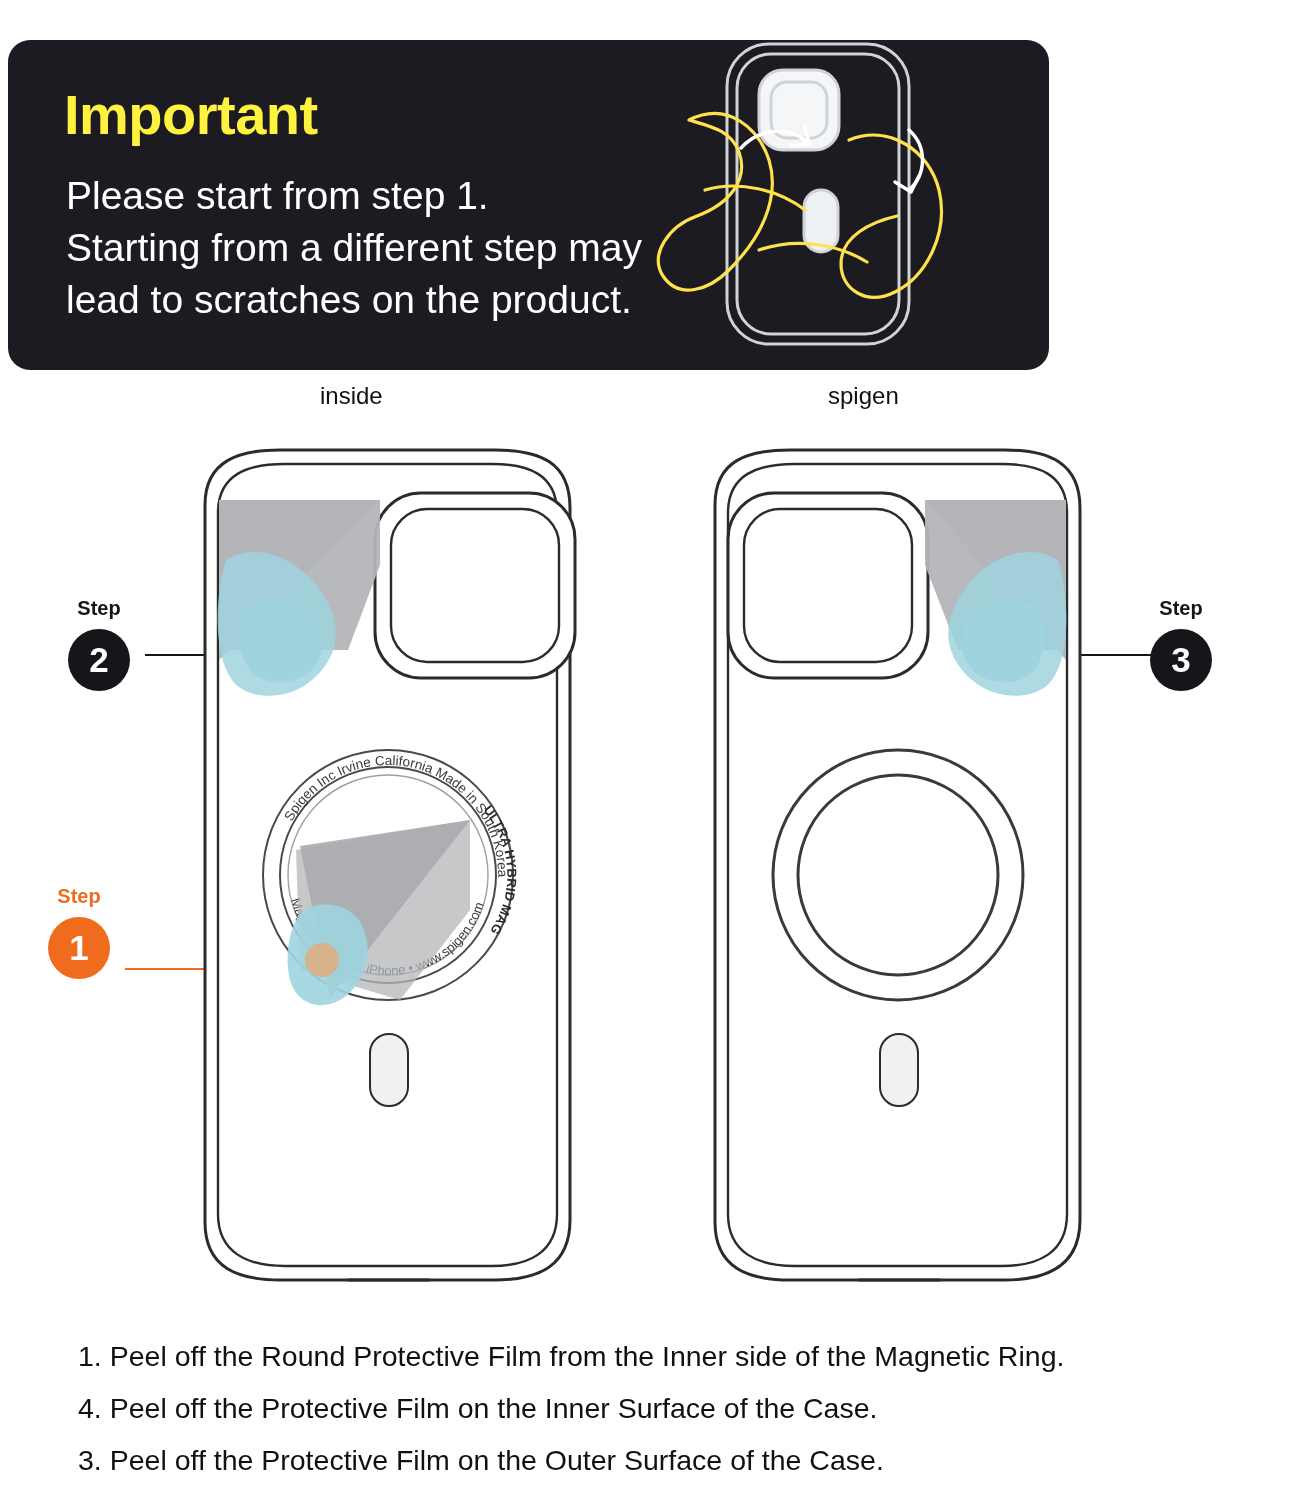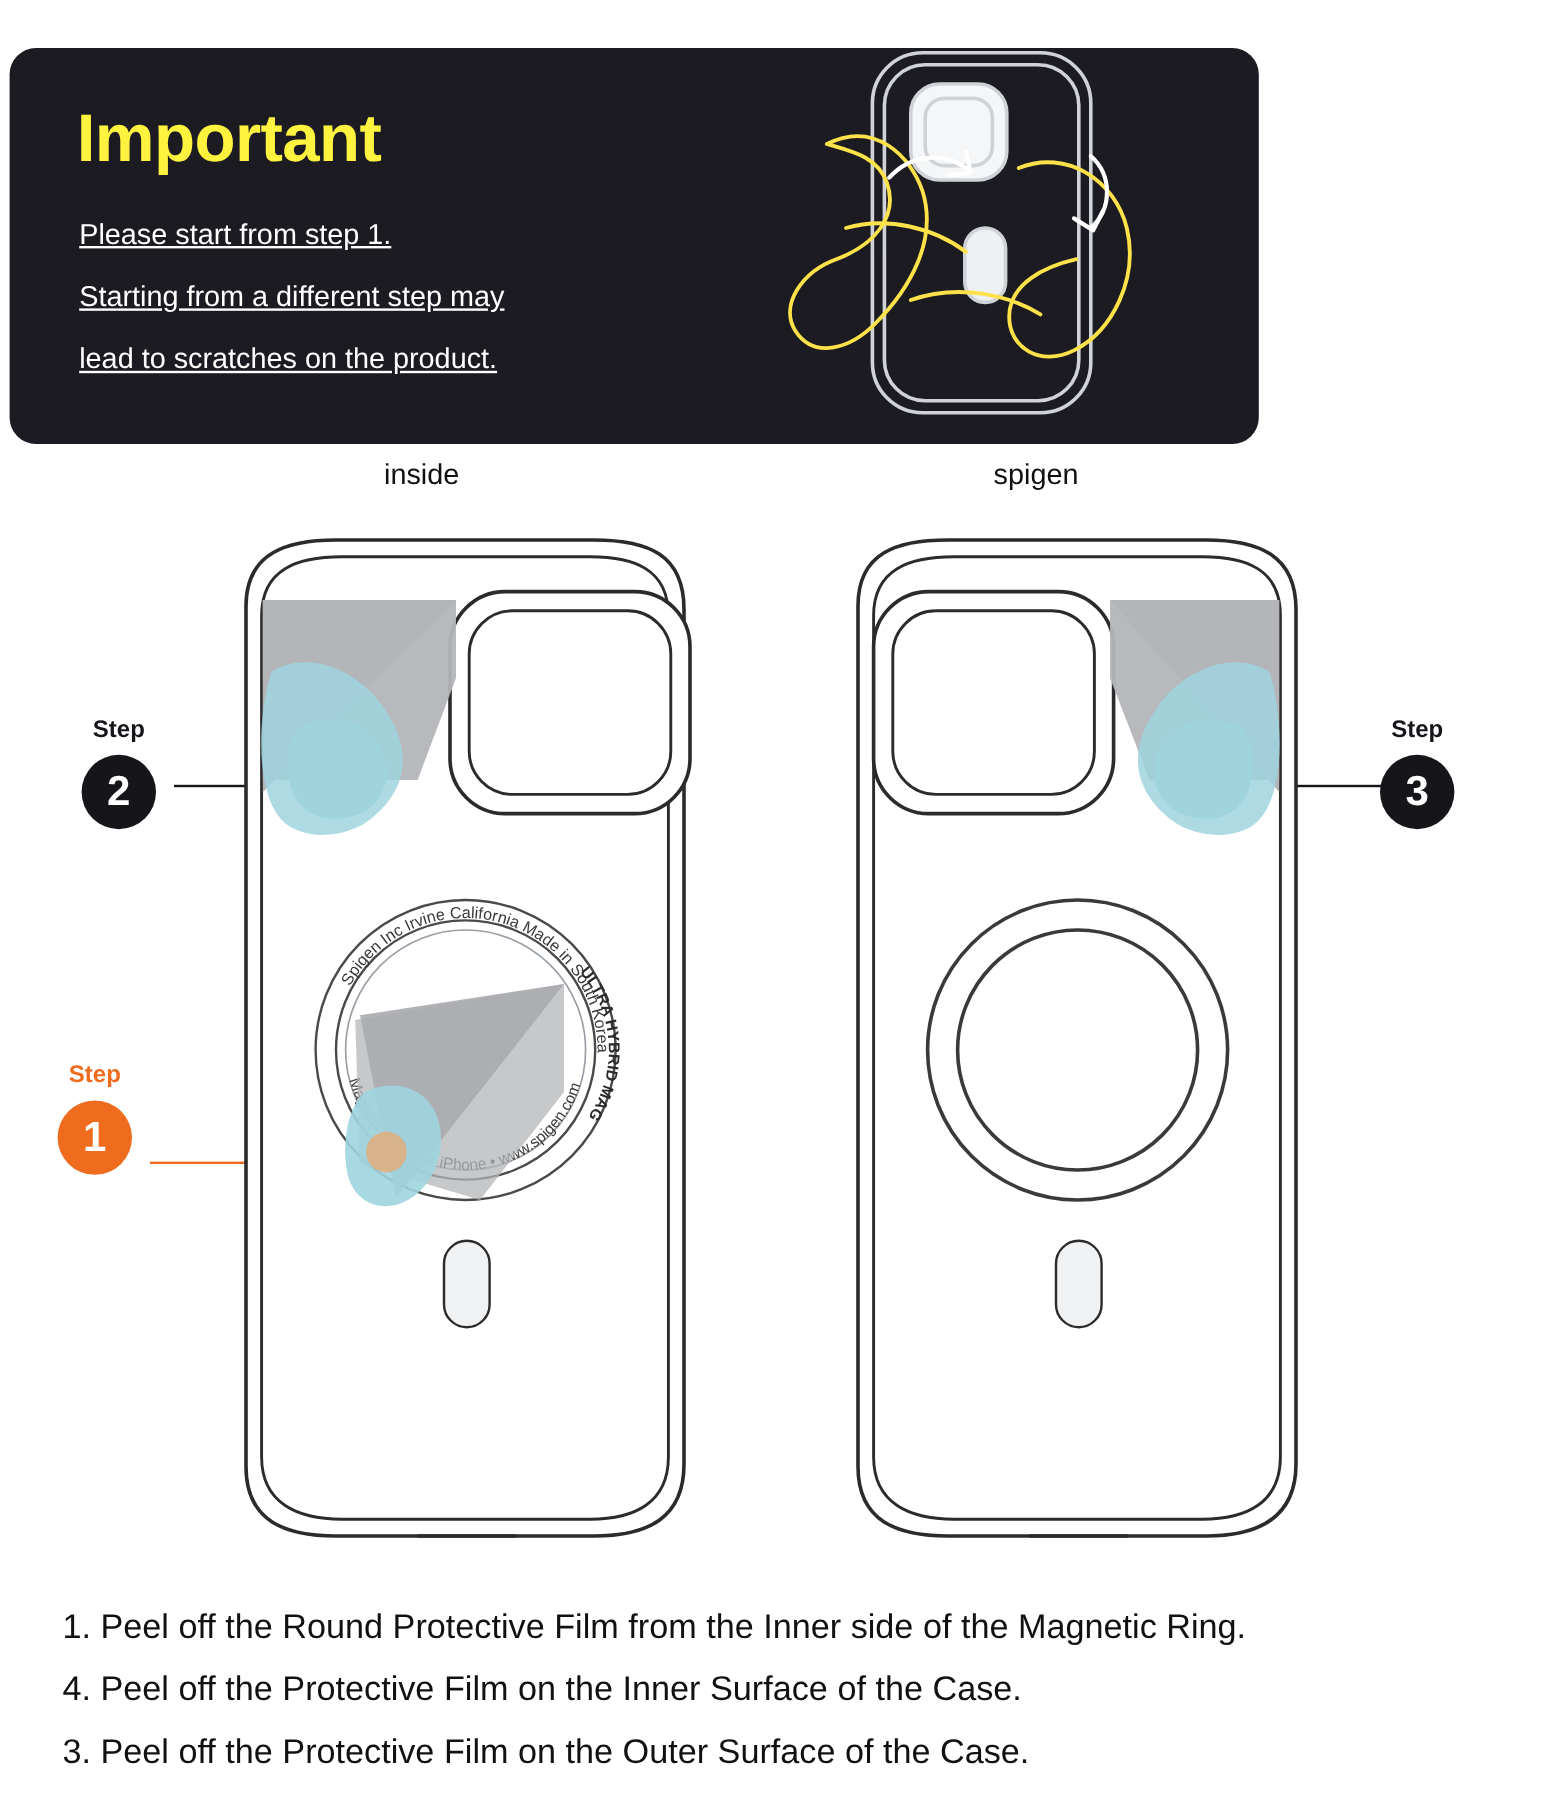--- a/index.html
+++ b/index.html
@@ -33,26 +33,25 @@
     top: 42px;
     font-size: 56px;
     font-weight: bold;
     color: #fff33f;
     letter-spacing: -0.5px;
   }
   .banner-body {
     position: absolute;
     left: 58px;
     top: 130px;
-    font-size: 24px;
+    font-size: 39px;
     line-height: 52px;
     color: #ffffff;
     font-weight: 400;
     white-space: pre-line;
-    text-decoration: underline;
   }
   .banner-art {
     position: absolute;
     right: 20px;
     top: 0px;
     width: 420px;
     height: 330px;
   }
 
   
@@ -117,21 +116,21 @@
     position: absolute;
     left: 0;
     top: 350px;
     width: 1295px;
     height: 1000px;
   }
 
   
   .steps-list {
     position: absolute;
-    left: 52px;
+    left: 78px;
     top: 1330px;
     width: 1200px;
   }
   .steps-list li {
     font-size: 28.5px;
     color: #111111;
     line-height: 52px;
     list-style: none;
   }
   .steps-list ol { margin: 0; padding: 0; }

